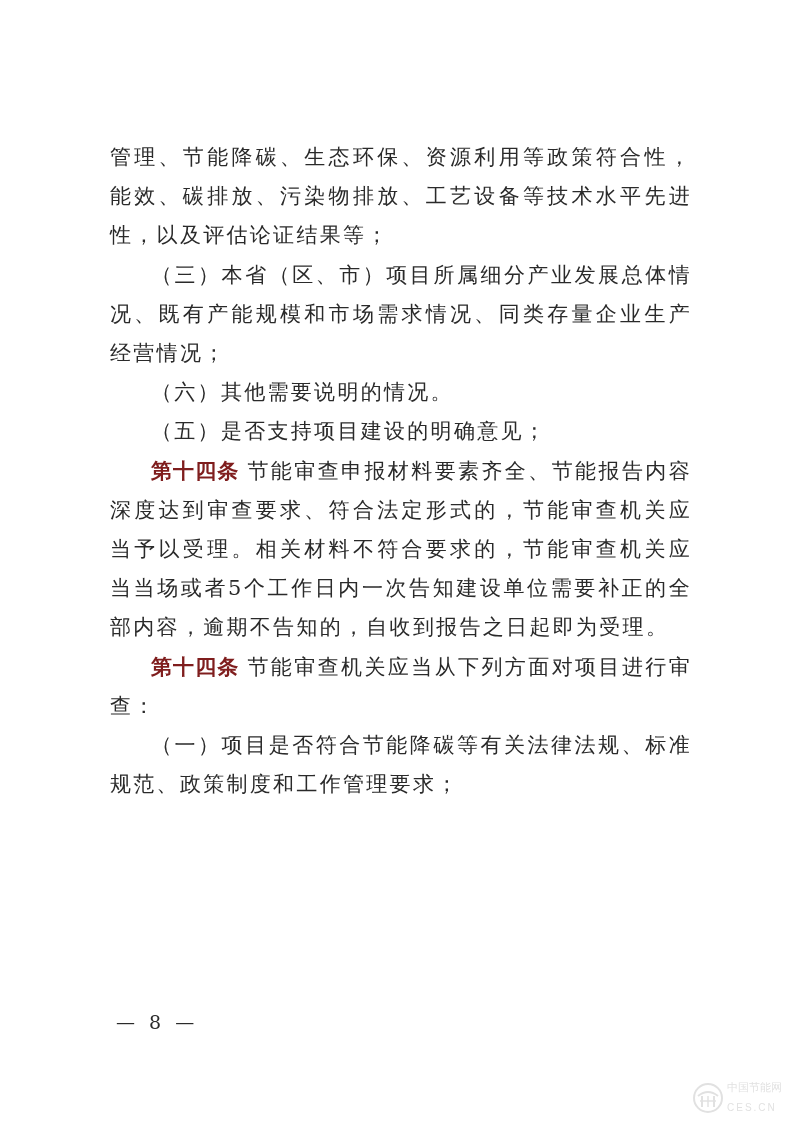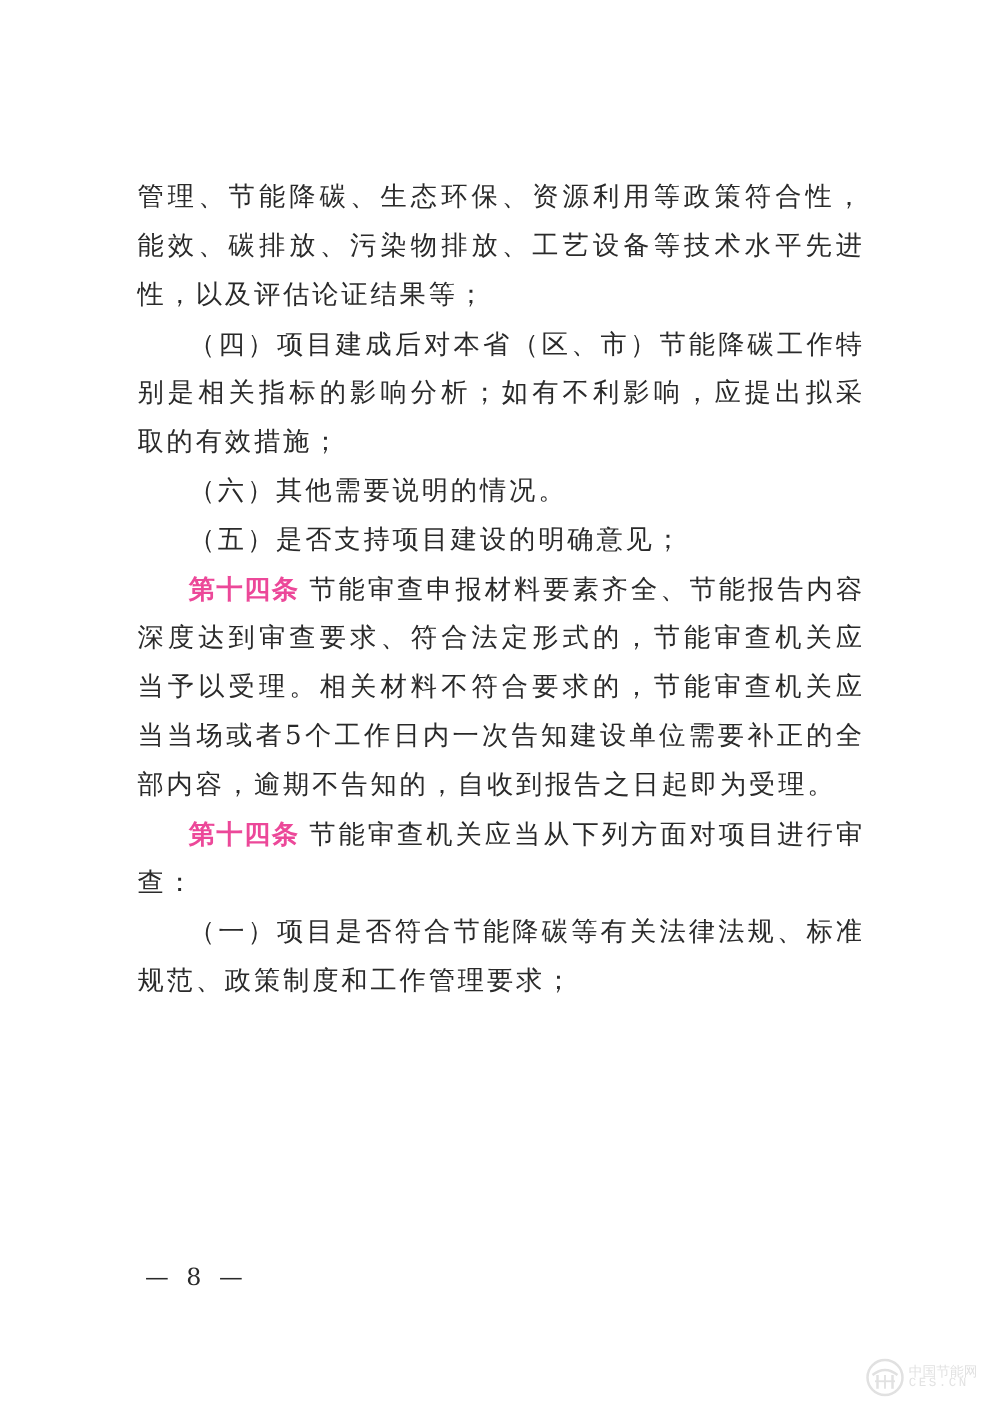--- a/index.html
+++ b/index.html
@@ -30,75 +30,74 @@
       text-align-last: left;
       word-break: break-all;
     }
     .indent {
       text-indent: 41px;
     }
     .article-label {
       font-family: "DejaVu Sans", "Liberation Sans", sans-serif;
       font-weight: bold;
       letter-spacing: 1px;
-      color: #ec4899;
+      color: #7f1d1d;
       margin-right: 8px;
     }
     .page-number {
       position: absolute;
       left: 116px;
       top: 1011px;
       font-size: 19px;
       letter-spacing: 4px;
       color: #2a2a2a;
     }
     .watermark {
       position: absolute;
       left: 692px;
       top: 1082px;
       width: 105px;
       height: 40px;
       display: flex;
-      align-items: center;
       opacity: 0.55;
     }
     .wm-logo {
       width: 32px;
       height: 32px;
       flex: 0 0 32px;
     }
     .wm-text {
       margin-left: 3px;
       display: flex;
       flex-direction: column;
       line-height: 1;
     }
     .wm-cn {
       font-family: "DejaVu Sans", sans-serif;
       font-size: 11px;
       color: #c9c9c9;
       letter-spacing: 0px;
     }
     .wm-en {
-      font-family: Liberation Mono, monospace;
+      font-family: Liberation Sans, sans-serif;
       font-size: 10px;
       color: #c9c9c9;
       letter-spacing: 2px;
-      margin-top: 0;
+      margin-top: 10px;
     }
   </style>
 </head>
 <body>
 
 <div class="page-body">
   <p class="para">
     <span>管理、节能降碳、生态环保、资源利用等政策符合性，能效、碳排放、污染物排放、工艺设备等技术水平先进性，以及评估论证结果等；</span>
   </p>
   <p class="para indent">
-    <span>（四）项目建成后对本省（区、市）节能降碳工作特别是相关指标的影响分析；如有不利影响，应提出拟采取的有效措施；</span>
+    <span>（三）本省（区、市）项目所属细分产业发展总体情况、既有产能规模和市场需求情况、同类存量企业生产经营情况；</span>
   </p>
   <p class="para indent">
     <span>（六）其他需要说明的情况。</span>
   </p>
   <p class="para indent">
     <span>（五）是否支持项目建设的明确意见；</span>
   </p>
   <p class="para indent">
     <span class="article-label">第十四条</span><span>节能审查申报材料要素齐全、节能报告内容深度达到审查要求、符合法定形式的，节能审查机关应当予以受理。相关材料不符合要求的，节能审查机关应当当场或者5个工作日内一次告知建设单位需要补正的全部内容，逾期不告知的，自收到报告之日起即为受理。</span>
   </p>

